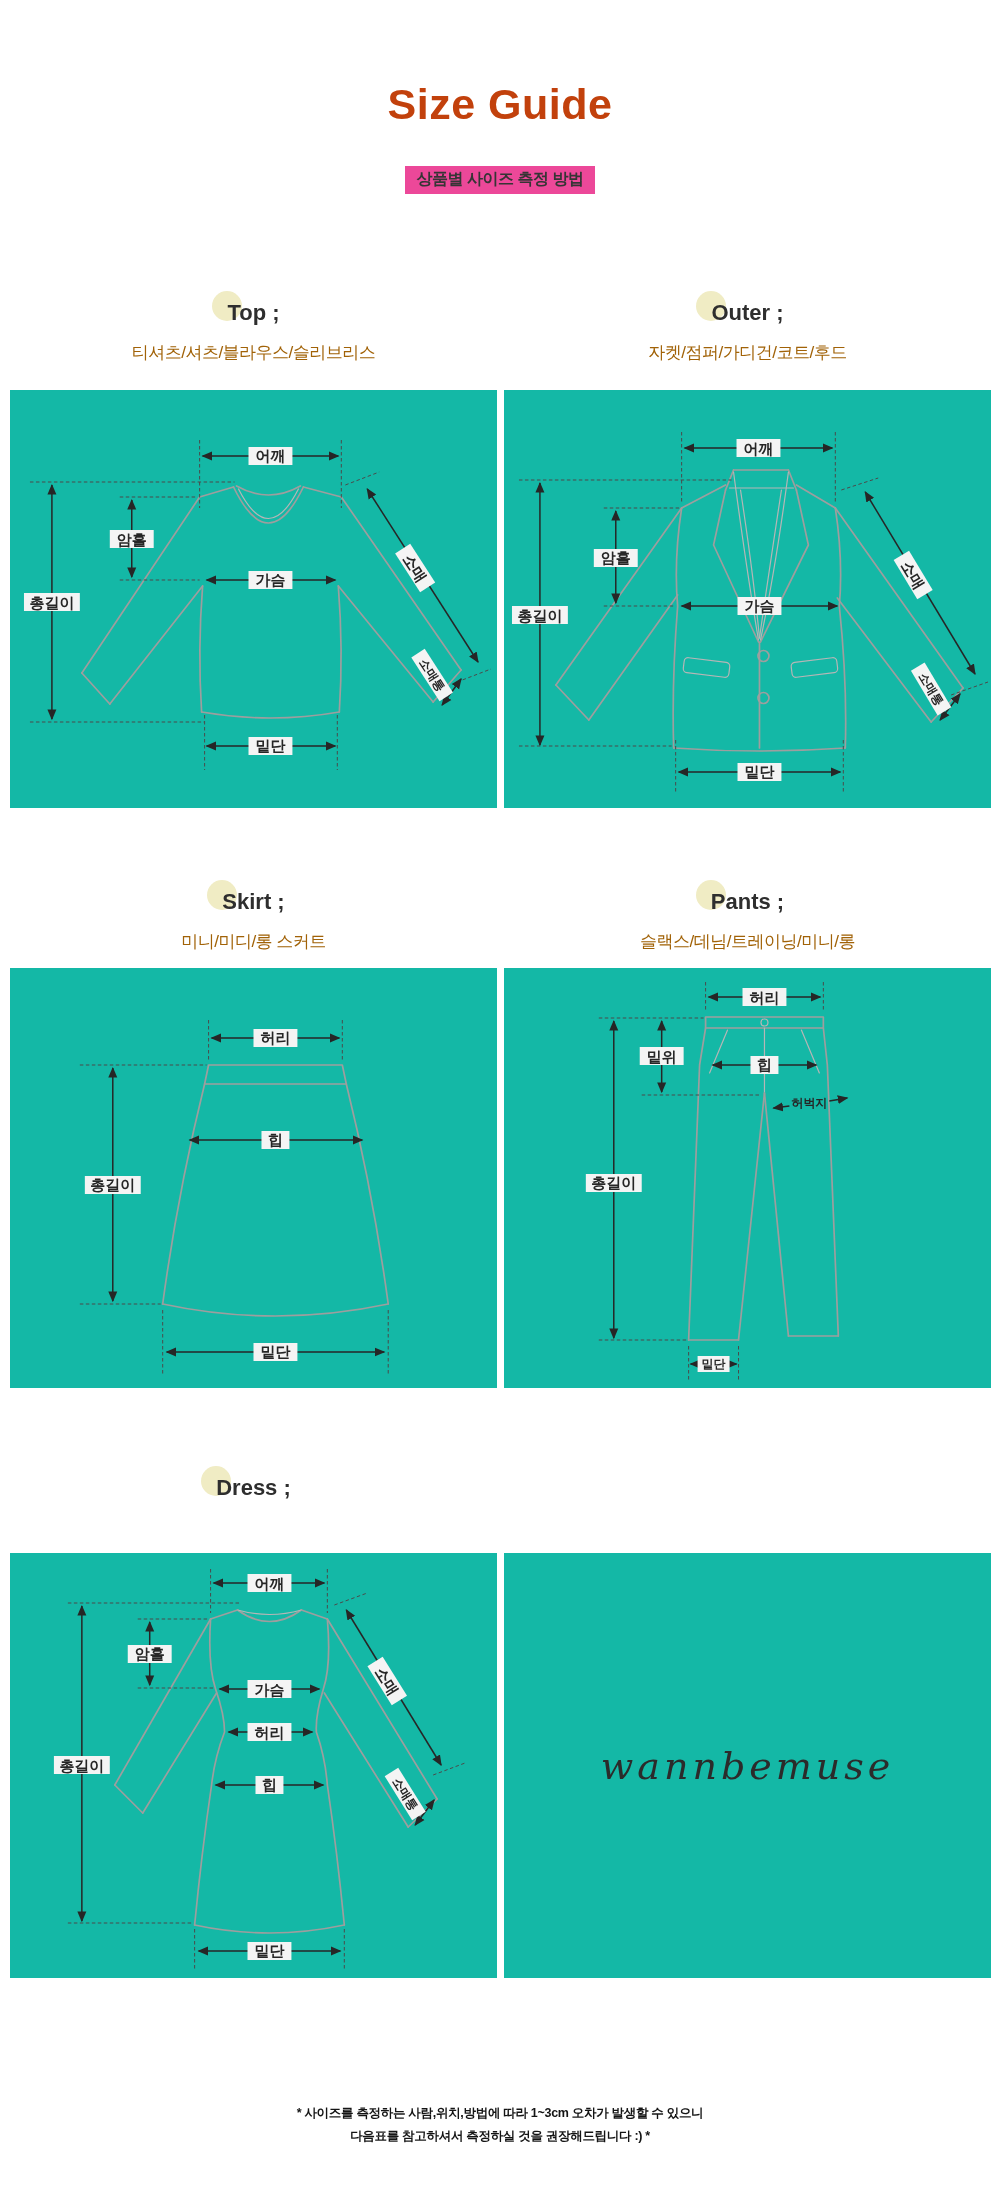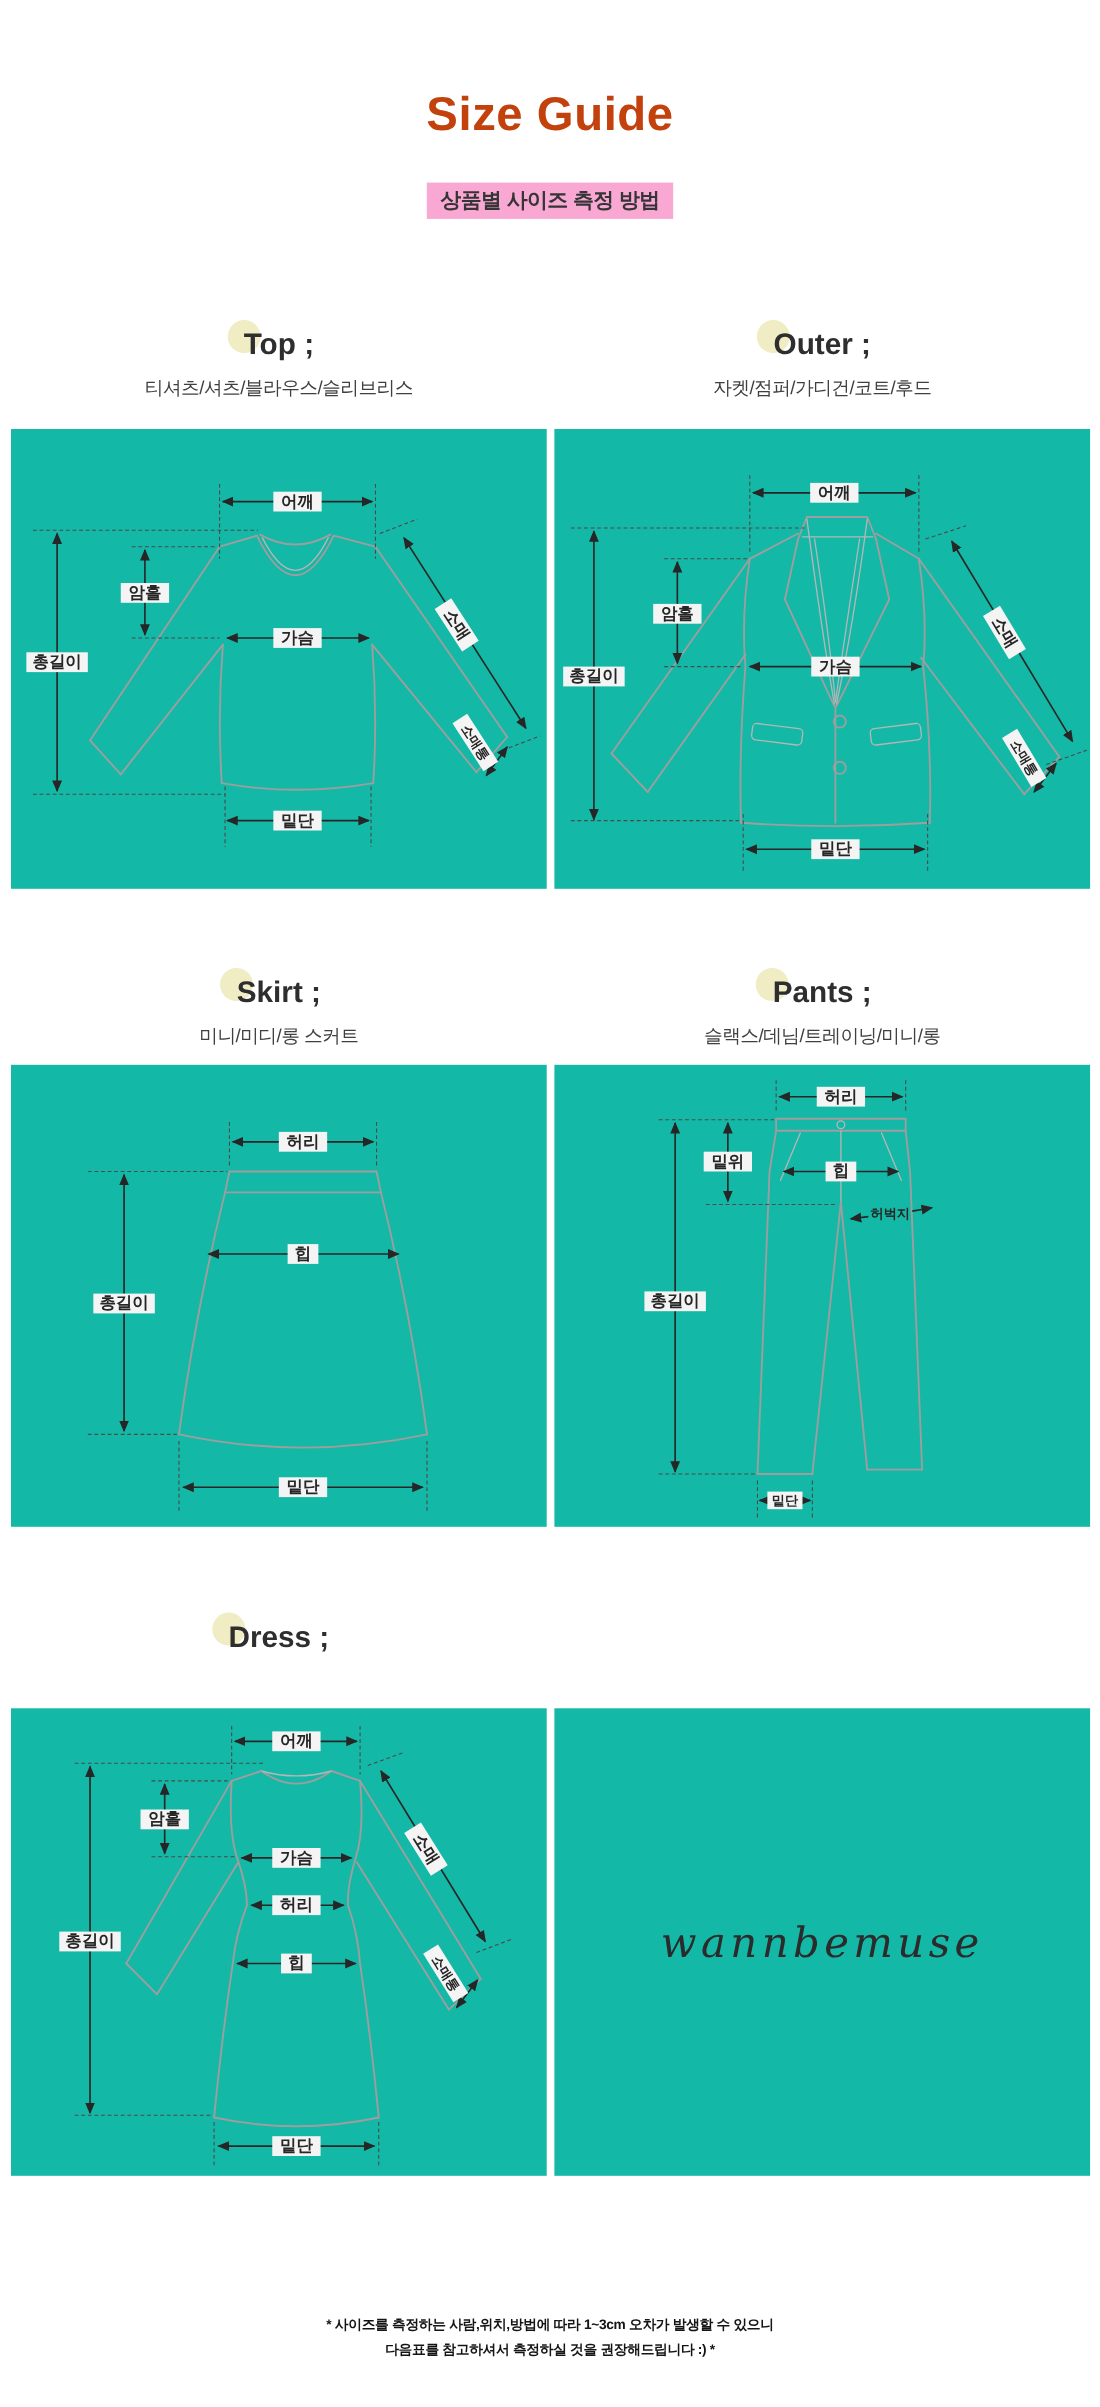--- a/index.html
+++ b/index.html
@@ -6,30 +6,30 @@
   body{
     width:1000px;height:2188px;position:relative;background:#ffffff;
     font-family:"Liberation Sans",sans-serif;overflow:hidden;
   }
   .main-title{
     position:absolute;top:80px;left:0;width:100%;text-align:center;
     font-size:43px;font-weight:bold;color:#c2410c;letter-spacing:.5px;
   }
   .main-sub-wrap{position:absolute;top:166px;left:0;width:100%;text-align:center;}
   .main-sub{
-    display:inline-block;background:#f9a8d4;color:#353535;
-    font-size:19px;font-weight:600;padding:3px 12px 4px;letter-spacing:-.5px;
+    display:inline-block;background:#ec4899;color:#353535;
+    font-size:16px;font-weight:600;padding:3px 12px 4px;letter-spacing:-.5px;
   }
   .sec-header{position:absolute;width:487px;text-align:center;}
   .sec-header.col-l{left:10px;}
   .sec-header.col-r{left:504px;}
-  .sec-title{position:relative;display:inline-block;font-size:27px;font-weight:600;color:#2e2e2e;line-height:32px;text-align:right;}
+  .sec-title{position:relative;display:inline-block;font-size:22px;font-weight:600;color:#2e2e2e;line-height:32px;text-align:right;}
   .dot{position:absolute;left:-15px;top:-6px;width:30px;height:30px;border-radius:50%;background:#f0ecc4;}
   .sec-title-text{position:relative;}
-  .sec-sub{margin-top:12px;font-size:17px;color:#404040;letter-spacing:-.5px;}
+  .sec-sub{margin-top:12px;font-size:17px;color:#a16207;letter-spacing:-.5px;}
   .panel{position:absolute;background:#14b8a6;}
   .panel.col-l{left:10px;width:487px;}
   .panel.col-r{left:504px;width:487px;}
   .row1{top:390px;height:418px;}
   .row2{top:968px;height:420px;}
   .row3{top:1553px;height:425px;}
   .panel svg{display:block;width:100%;height:100%;}
   
   .outline{fill:none;stroke:#9e9e9e;stroke-width:1.7;stroke-linecap:round;stroke-linejoin:round;}
   .outline2{fill:none;stroke:#b6b6b6;stroke-width:1.2;stroke-linecap:round;stroke-linejoin:round;}

